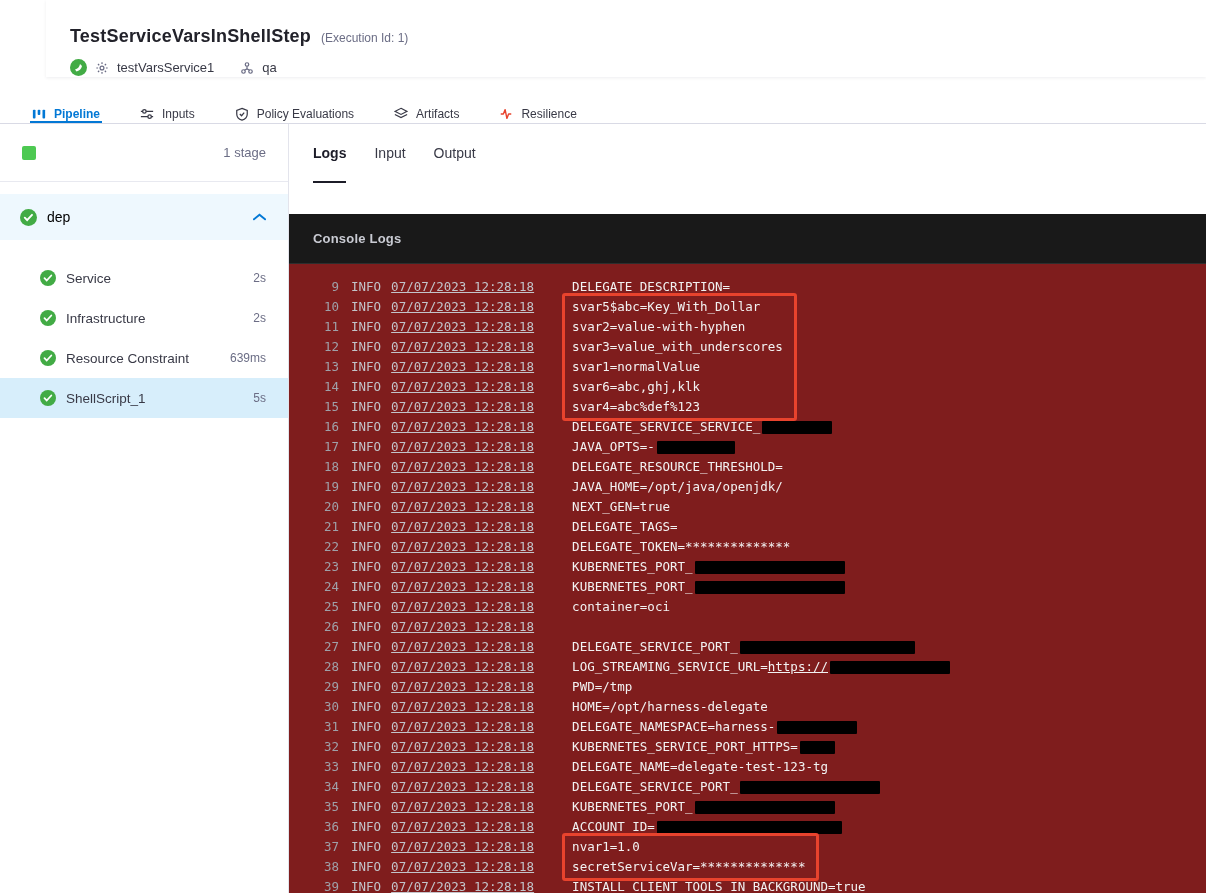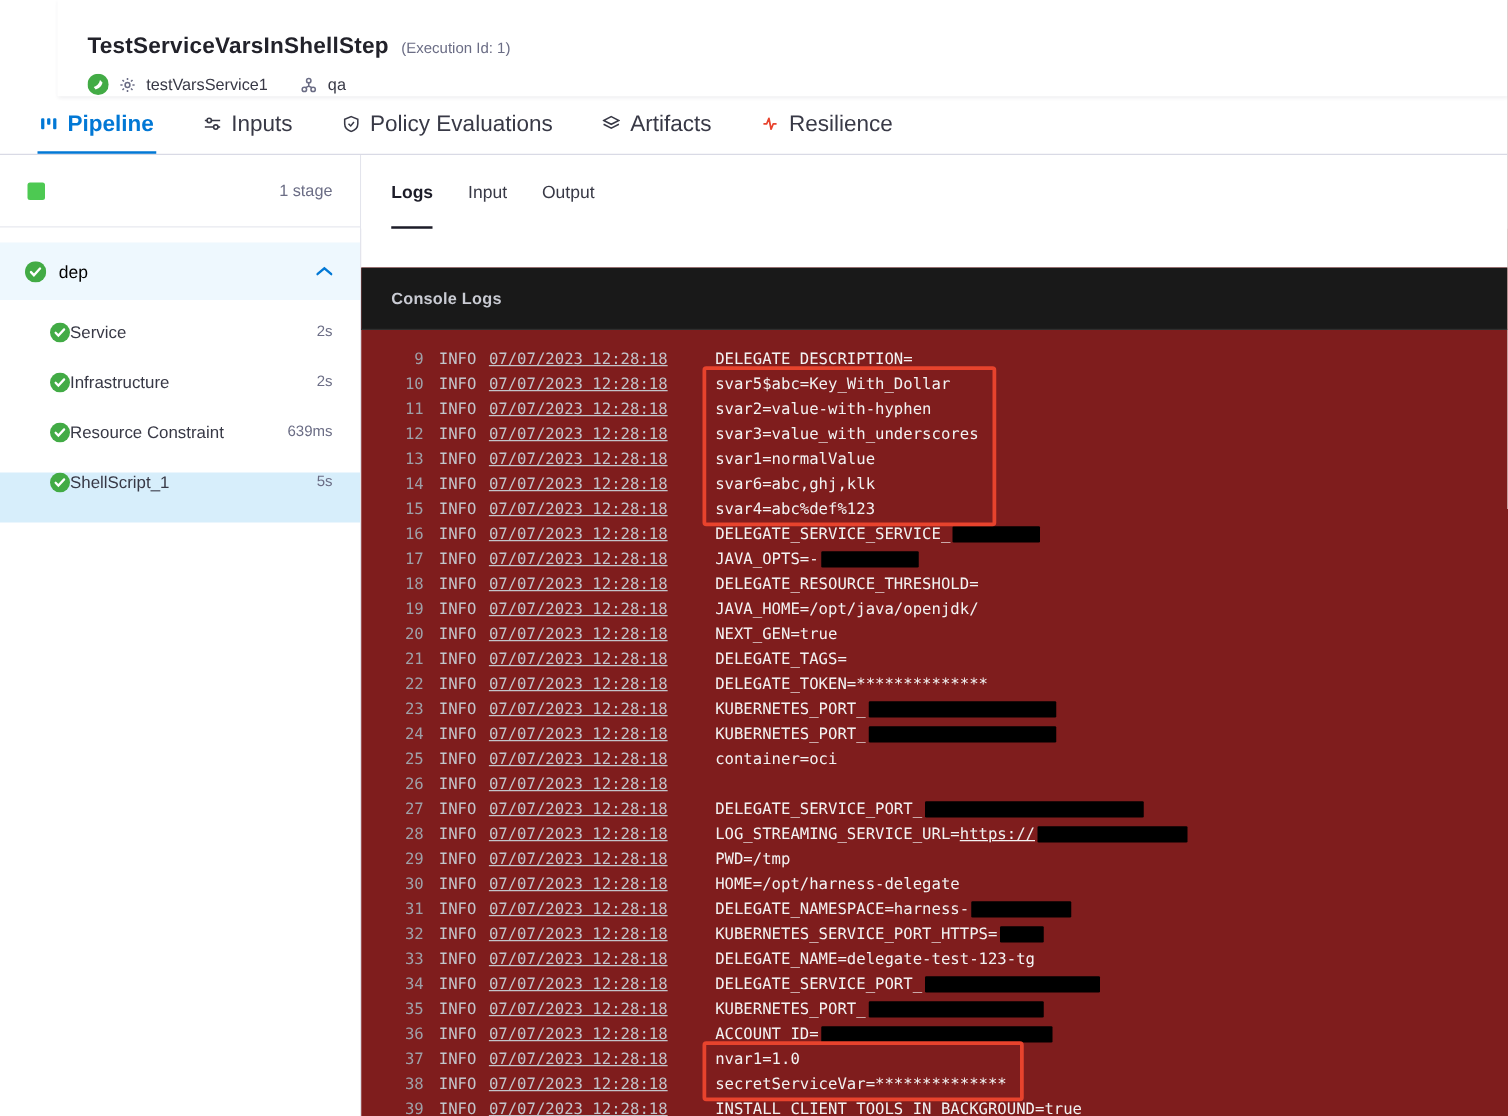--- a/index.html
+++ b/index.html
@@ -12,41 +12,41 @@
   .title-row { display:flex; align-items:baseline; gap:10px; }
   .page-title { font-size:18px; font-weight:700; color:#22222a; letter-spacing:.2px; }
   .exec-id { font-size:12px; color:#6b6d85; }
   .meta-row { display:flex; align-items:center; gap:8px; margin-top:12px; font-size:13px; color:#383946; }
   .meta-row .icon { display:inline-flex; align-items:center; color:#6b6d85; }
   .meta-sep { width:10px; }
 
   
   .tabbar { height:47px; background:#fff; display:flex; align-items:stretch; gap:36px;
     padding:0 0 0 30px; border-bottom:1px solid #d9dae5; position:relative; z-index:2; }
-  .tab { display:flex; align-items:center; gap:8px; font-size:18px; color:#383946; cursor:pointer;
+  .tab { display:flex; align-items:flex-end; gap:8px; font-size:12px; color:#383946; cursor:pointer;
     border-bottom:2px solid transparent; padding:0 2px; }
   .tab.active { color:#0278d5; font-weight:600; border-bottom-color:#0278d5; }
   .tab-icon { display:inline-flex; align-items:center; }
   .tab-icon.resilience { color:#e8432d; }
 
   
   .content { display:flex; height:769px; }
 
   
   .sidebar { width:289px; background:#fff; border-right:1px solid #e3e4ec; display:flex; flex-direction:column; }
   .stage-header { height:58px; display:flex; align-items:center; justify-content:space-between;
     padding:0 22px; border-bottom:1px solid #e8e9f0; }
   .stage-square { width:14px; height:14px; background:#4dc952; border-radius:2px; }
   .stage-count { font-size:13px; color:#6b6d85; }
   .stage-group { margin-top:12px; height:46px; background:#eef8fe; display:flex; align-items:center;
     gap:10px; padding:0 22px 0 20px; cursor:pointer; }
   .stage-group .label { font-size:14px; color:#000000; }
   .stage-group .chev { margin-left:auto; display:inline-flex; }
   .steps { padding-top:18px; }
-  .step { height:40px; display:flex; padding:0 22px 0 40px; cursor:pointer; }
+  .step { height:40px; display:flex; align-items:center; gap:10px; padding:0 22px 0 40px; cursor:pointer; }
   .step.selected { background:#d7eefb; }
   .step .label { font-size:13.5px; color:#383946; }
   .step .dur { margin-left:auto; font-size:12px; color:#6b6d85; }
   .check { display:inline-flex; }
 
   
   .main { flex:1; display:flex; flex-direction:column; }
   .log-tabs { height:59px; background:#fff; display:flex; align-items:stretch; gap:28px; padding-left:24px; }
   .log-tab { display:flex; align-items:center; font-size:14px; color:#383946; cursor:pointer;
     border-bottom:2px solid transparent; }

